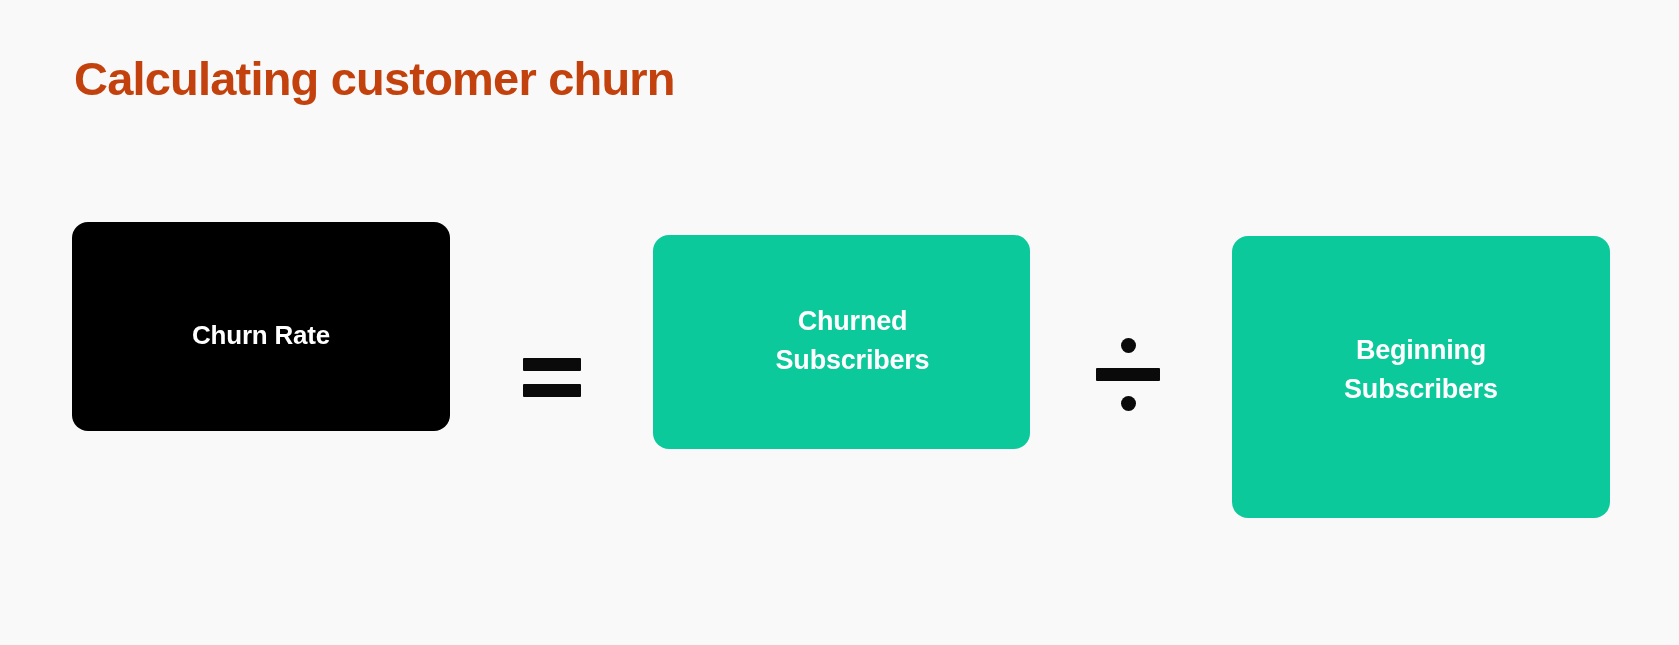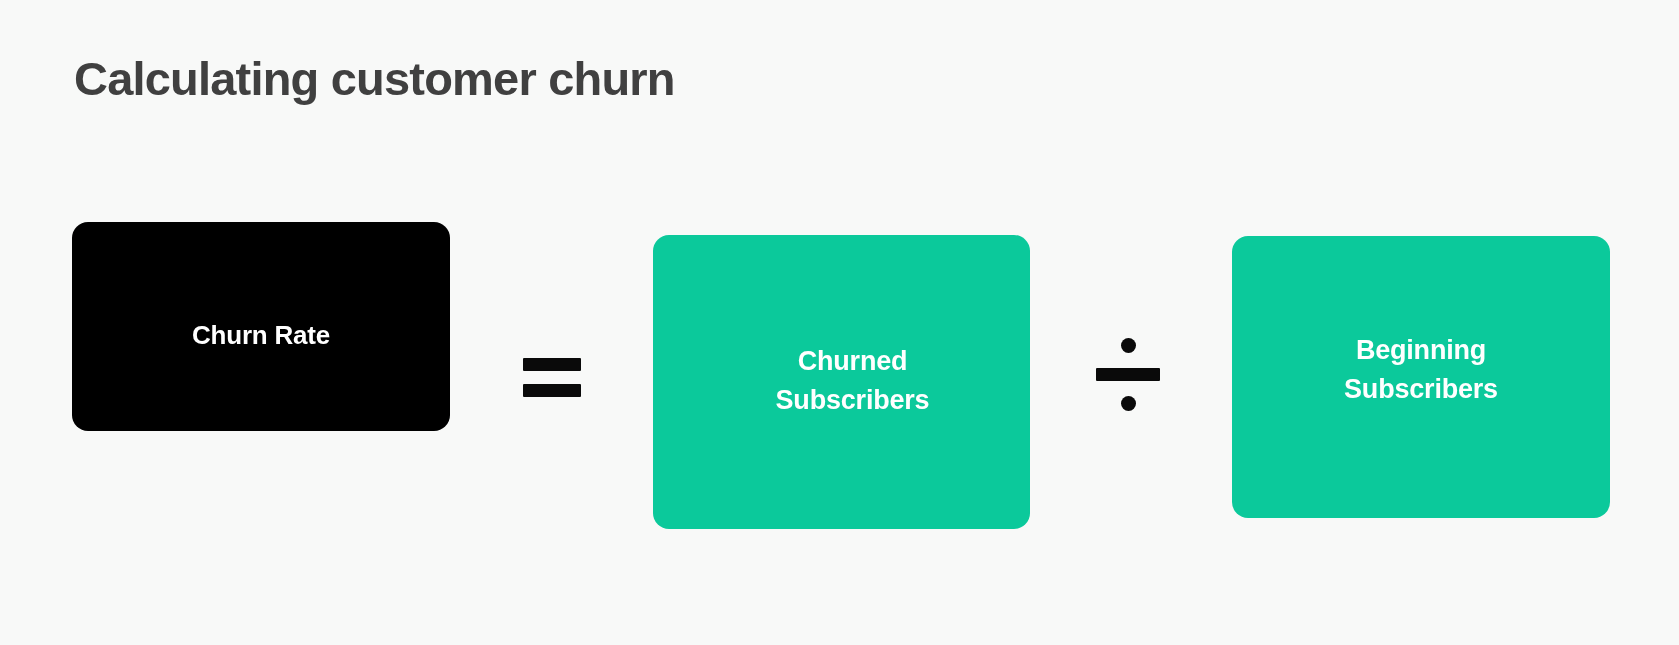--- a/index.html
+++ b/index.html
@@ -22,21 +22,21 @@
   }
 
   
   .page-title {
     position: absolute;
     left: 74px;
     top: 52px;
     font-size: 47px;
     font-weight: bold;
     letter-spacing: -0.8px;
-    color: #404040;
+    color: #c2410c;
     font-family: "Liberation Sans", sans-serif;
     white-space: nowrap;
     line-height: 1.15;
   }
 
   
   .formula-row {
     position: absolute;
     left: 0;
     top: 0;
@@ -75,21 +75,21 @@
     font-size: 26px;
     line-height: 1.3;
     transform: translateY(9px);
   }
 
   
   #box-churned-subscribers {
     left: 653px;
     top: 235px;
     width: 377px;
-    height: 294px;
+    height: 214px;
     background: #0BC99B;
     padding-left: 36px;
   }
   #box-churned-subscribers .term-label {
     font-size: 27px;
     line-height: 1.45;
     transform: translateY(-1px);
   }
 
   

